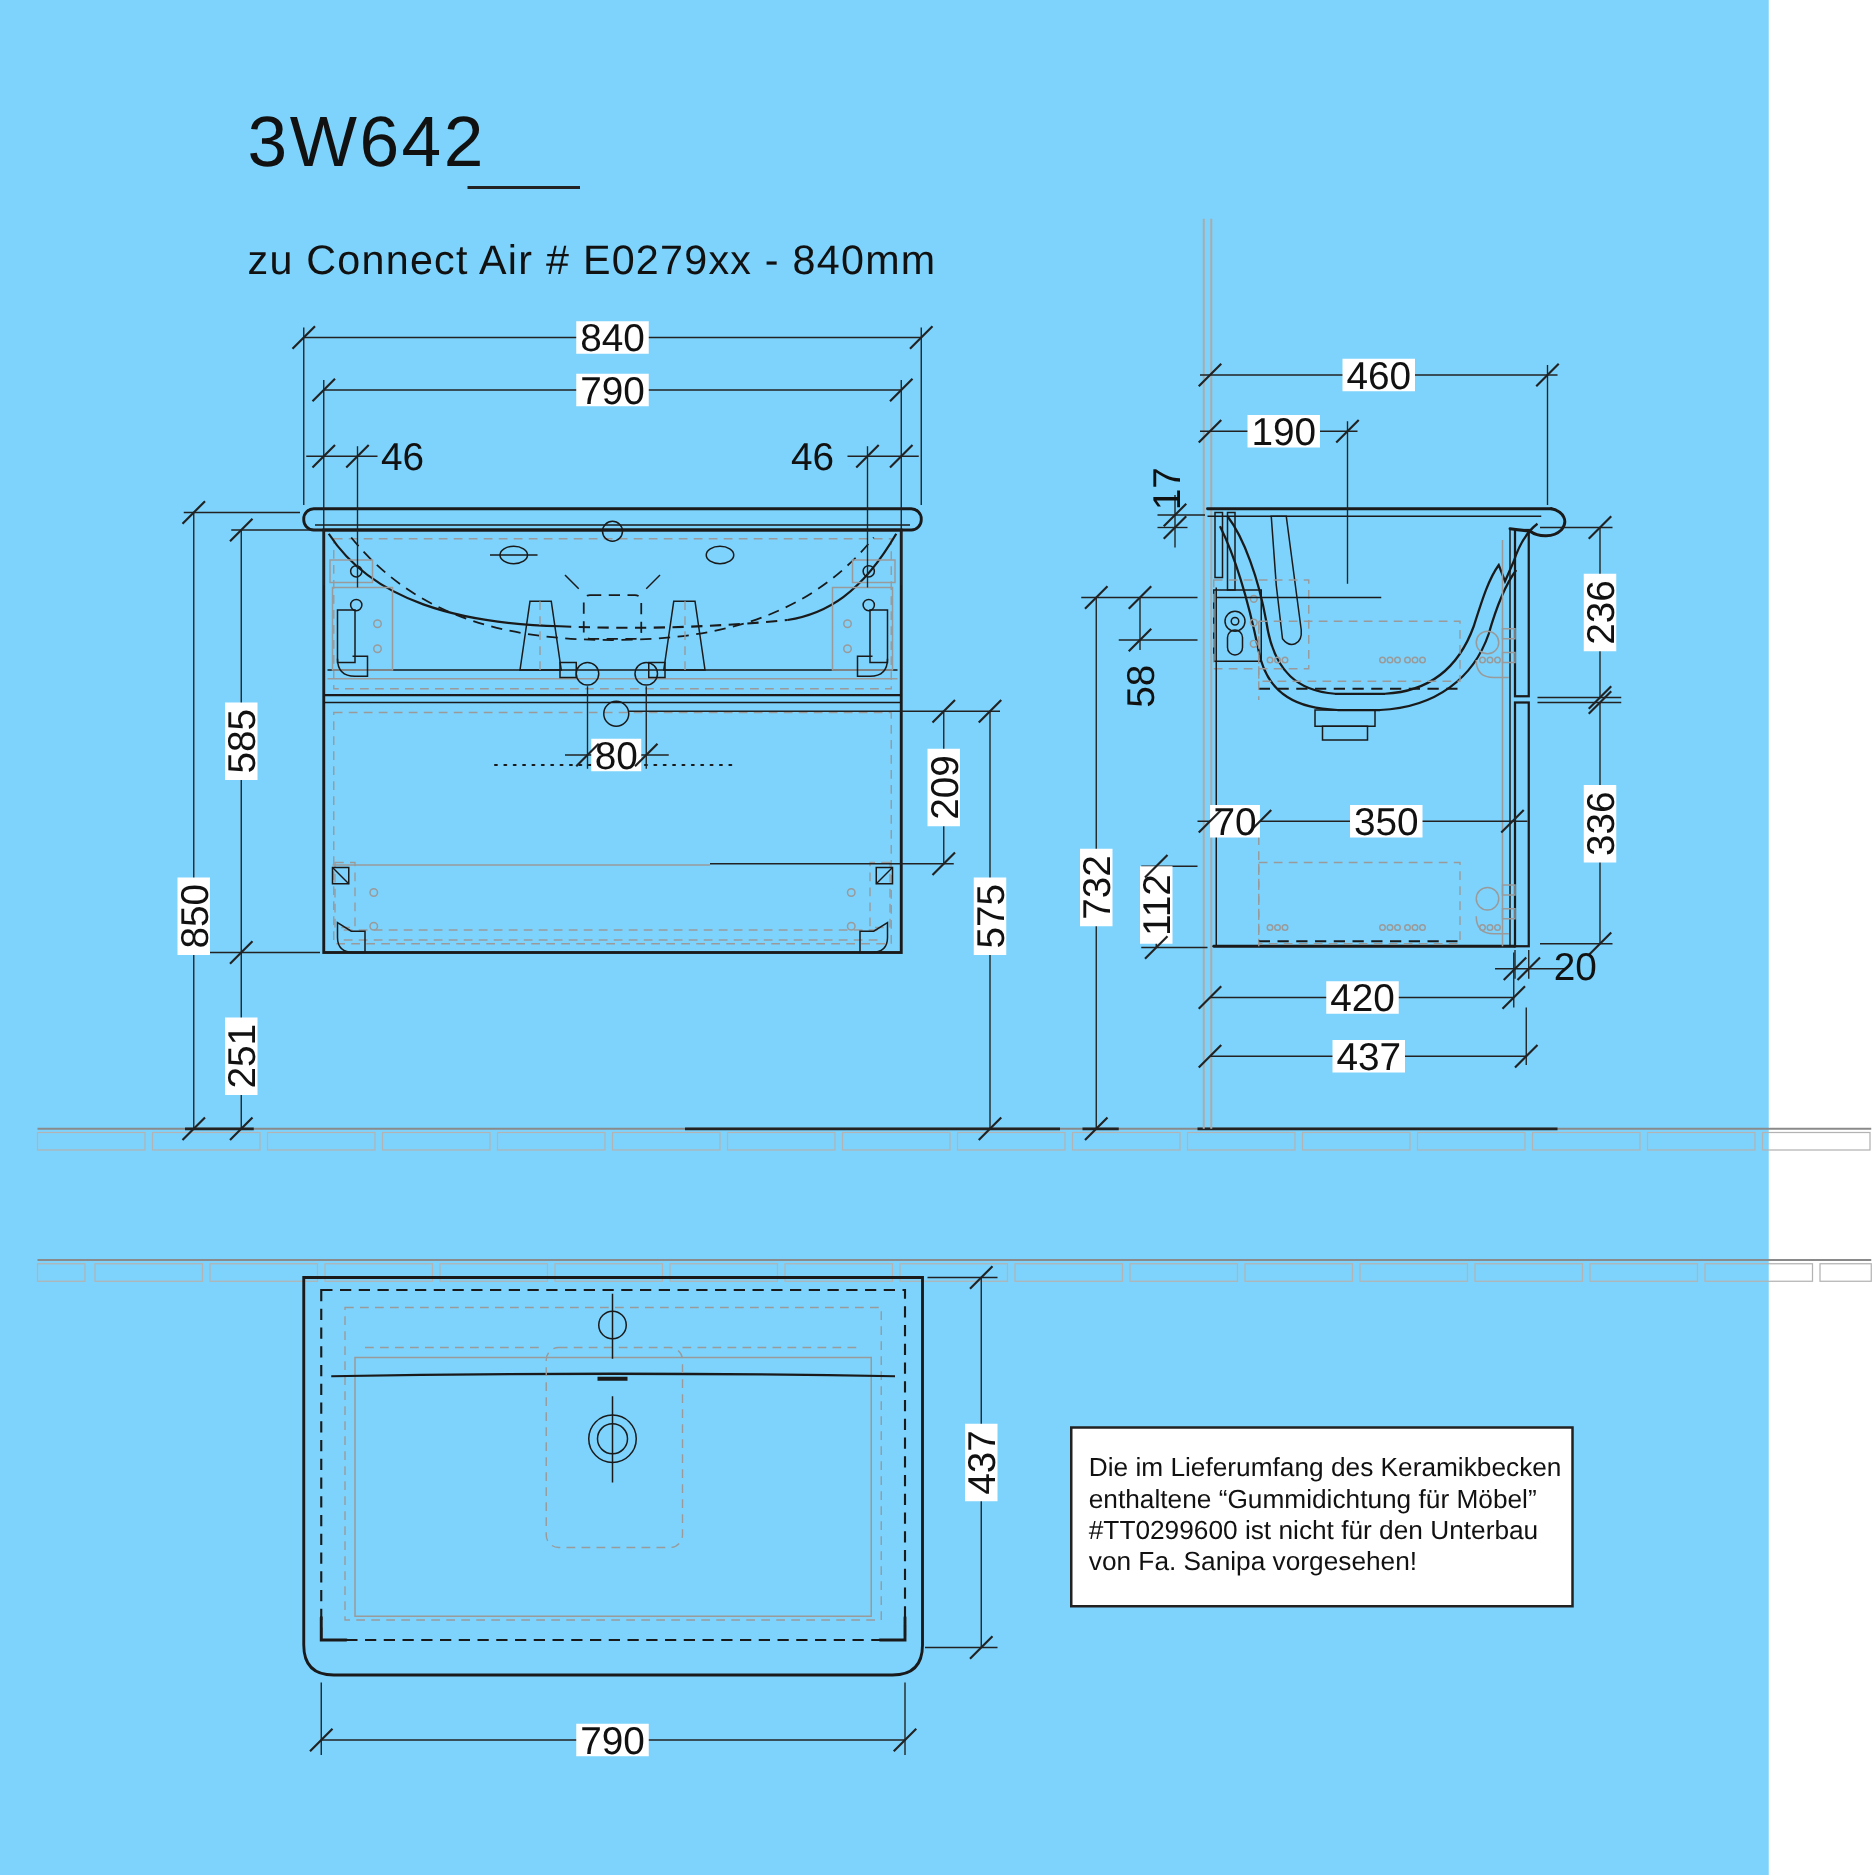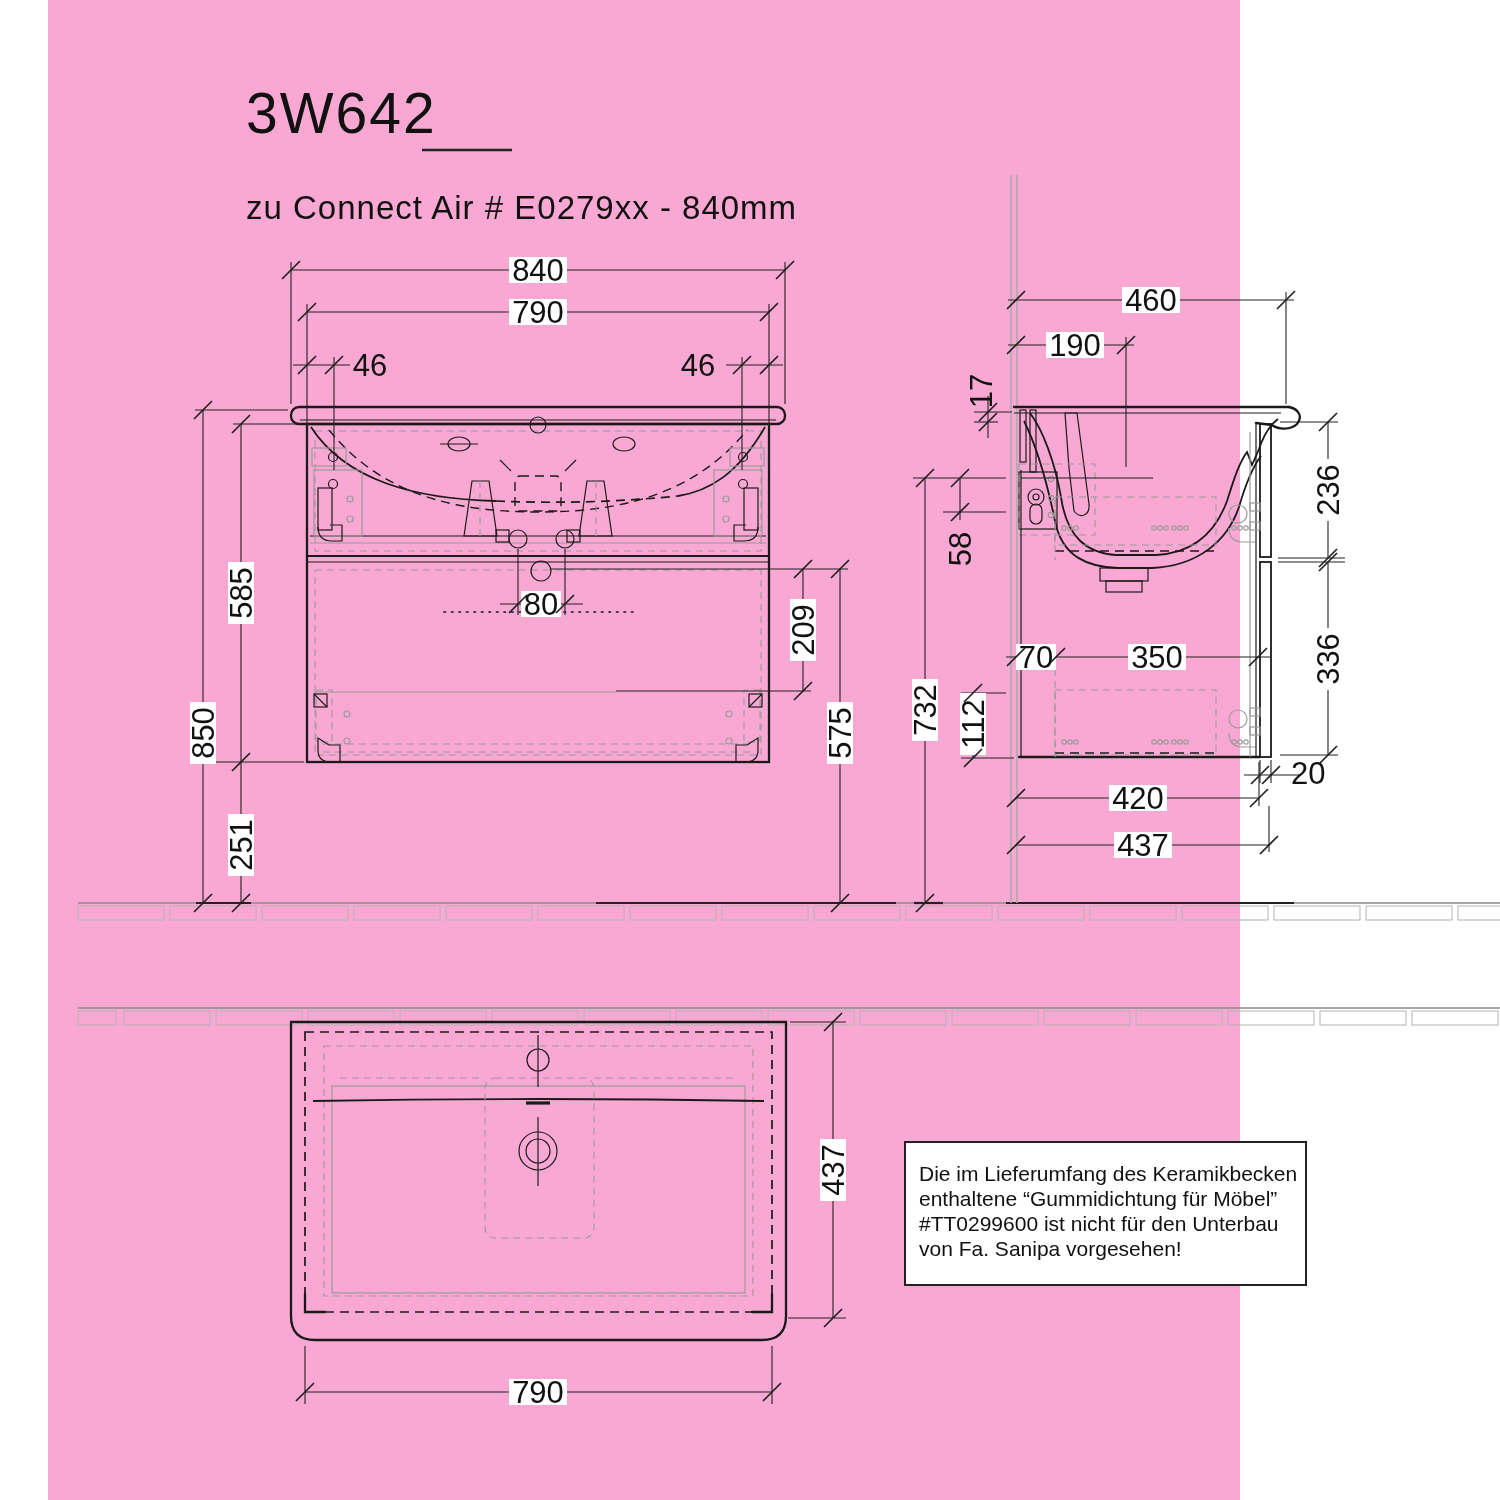--- a/index.html
+++ b/index.html
@@ -1,16 +1,16 @@
 <!DOCTYPE html>
 <html><head>
 <meta charset="utf-8">
 <style>
   html,body{margin:0;padding:0;background:#ffffff;}
-  .page{width:1192px;height:1500px;position:relative;background:#f9a8d4;margin-left:48px;}
+  .page{width:1415px;height:1500px;position:relative;background:#7dd3fc;}
   svg{display:block;}
   
   .obj {stroke:#1a1a1a;stroke-width:2.3;fill:none;stroke-linecap:round;}
   .med {stroke:#1a1a1a;stroke-width:1.8;fill:none;}
   .thin{stroke:#1a1a1a;stroke-width:1.2;fill:none;}
   .dim {stroke:#222222;stroke-width:1.1;fill:none;}
   .tick{stroke:#222222;stroke-width:1.7;fill:none;}
   .g   {stroke:#9a9a9a;stroke-width:1.2;fill:none;}
   .gd  {stroke:#9a9a9a;stroke-width:1.1;fill:none;stroke-dasharray:7 5;}
   .bd  {stroke:#1a1a1a;stroke-width:1.7;fill:none;stroke-dasharray:9 6;}

